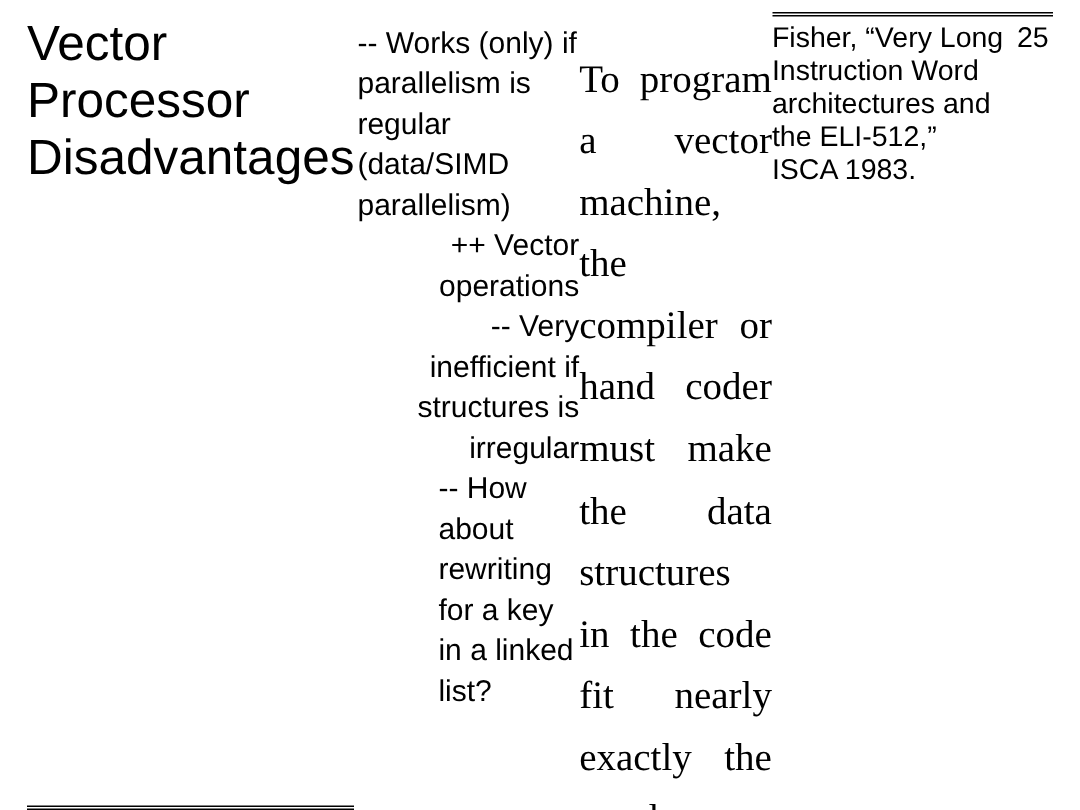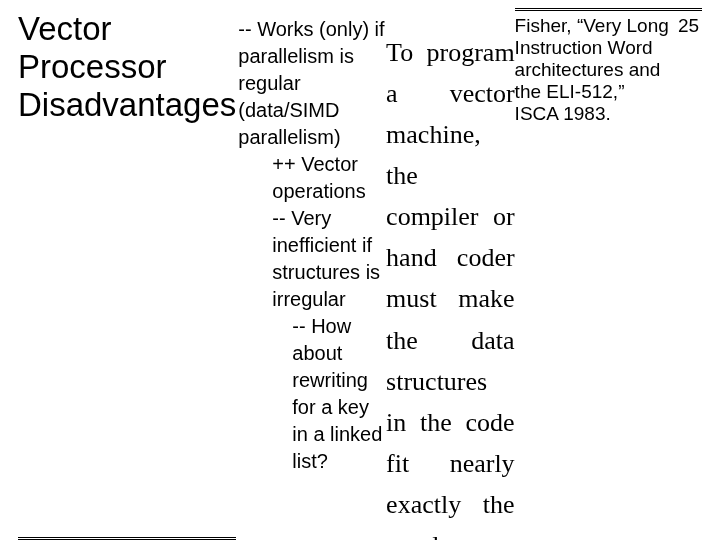--- a/index.html
+++ b/index.html
@@ -25,21 +25,21 @@
     padding: 2px 0 4px 0;
     border-bottom: 3px double #000;
     letter-spacing: 0px;
   }
   .bullets {
     padding: 8px 0 0 2px;
     font-size: 20px;
     line-height: 1.35;
   }
   .b1 { margin-left: 0; }
-  .b2 { margin-left: 34px; }
+  .b2 { margin-left: 34px; text-align: right; }
   .b3 { margin-left: 54px; }
   .quote {
     flex: 1;
     padding: 24px 0 0 0;
     font-family: "Times New Roman", Times, serif;
     font-size: 26px;
     line-height: 1.58;
     text-align: justify;
     word-spacing: 0.08em;
   }

